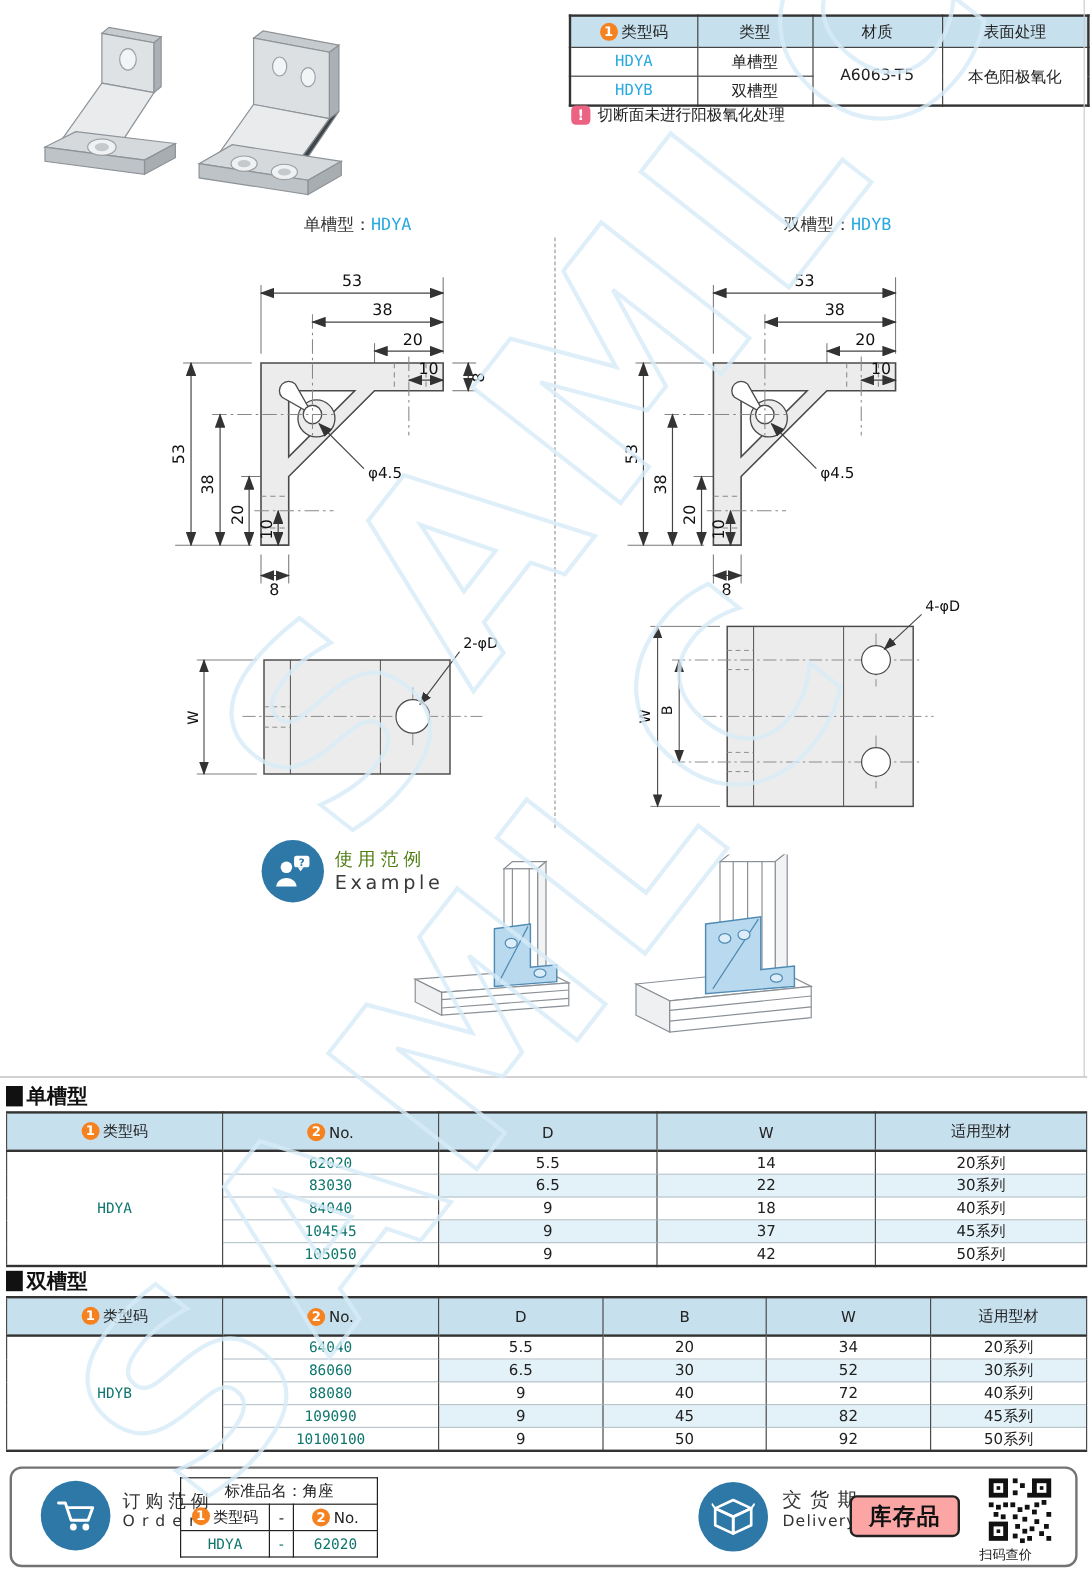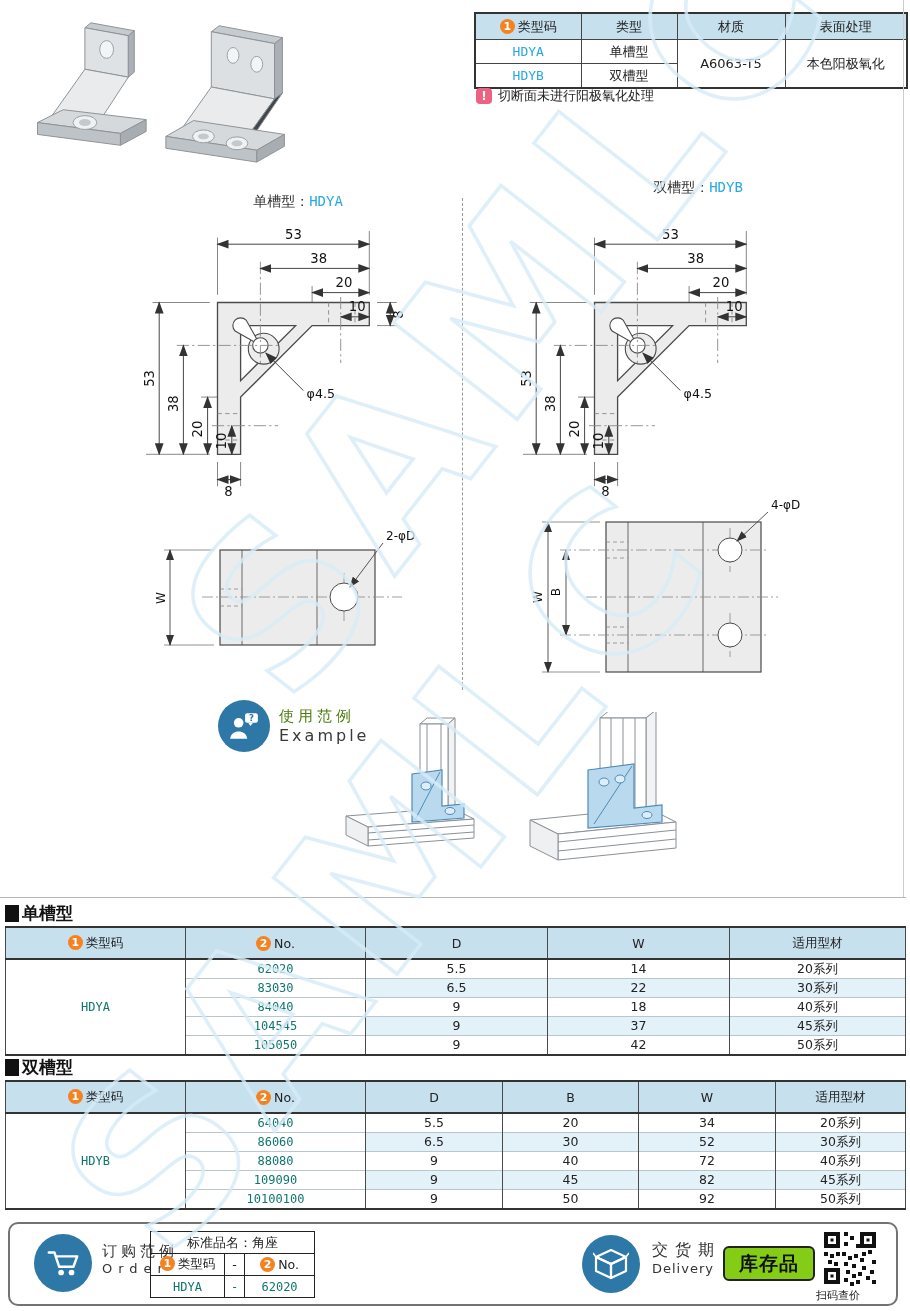--- a/index.html
+++ b/index.html
@@ -32,21 +32,21 @@
               border-top:2px solid #333;border-bottom:2px solid #333;}
   .data-table th{background:#c7e0ee;font-weight:normal;height:30px;border:1px solid #4a4a4a;border-bottom:2px solid #333;padding:0;}
   .data-table td{border-left:1px solid #4a4a4a;border-right:1px solid #4a4a4a;border-top:1px solid #b9c6cd;
                  height:18px;line-height:18px;text-align:center;padding:0;}
   .data-table td.alt{background:#e3f1f9;}
   .no-cell{color:#0f766e;font-family:"DejaVu Sans Mono","Liberation Mono",monospace;font-size:12px;}
   
   .order-box{position:absolute;left:8px;top:1222px;width:886px;height:80px;border:2px solid #737373;border-radius:10px;background:#fff;}
   .mini-table{border-collapse:collapse;table-layout:fixed;width:164px;font-size:12.5px;border:1.5px solid #222;}
   .mini-table th,.mini-table td{border:1px solid #222;height:21px;text-align:center;padding:0;font-weight:normal;}
-  .stock-badge{position:absolute;left:713px;top:22px;width:88px;height:31px;background:#84cc16;border:2px solid #222;
+  .stock-badge{position:absolute;left:698px;top:22px;width:88px;height:31px;background:#fca5a5;border:2px solid #222;
                border-radius:6px;font-size:19px;font-weight:bold;color:#111;display:flex;align-items:center;justify-content:center;letter-spacing:1px;}
   .order-cn{font-size:15px;letter-spacing:4px;color:#333;}
   .order-en{font-size:13px;letter-spacing:6px;color:#333;}
   .dlv-cn{font-size:16px;letter-spacing:7px;color:#333;}
   .dlv-en{font-size:13px;letter-spacing:1px;color:#333;}
   .qr-caption{position:absolute;left:806px;top:64px;width:70px;font-size:11px;color:#222;}
   .wm{position:absolute;left:0;top:0;z-index:10;pointer-events:none;}
 </style>
 </head>
 <body>
@@ -165,21 +165,21 @@
     <td>双槽型</td>
   </tr>
 </tbody>
   </table>
 
 <div class="note-line abs" style="left:476px;top:87px">
   <span class="note-icon">!</span>
   <span>切断面未进行阳极氧化处理</span>
 </div>
 
-<div class="draw-title abs" style="left:188px;top:193px">
+<div class="draw-title abs" style="left:188px;top:179px">
   <span>单槽型：</span><span class="accent">HDYA</span>
 </div>
 <div class="draw-title abs" style="left:588px;top:179px">
   <span>双槽型：</span><span class="accent">HDYB</span>
 </div>
 
 <div class="vdash"></div>
 <div class="redge"></div>
 
 <svg class="abs" style="left:113px;top:198px" width="330" height="319" viewBox="0 0 300 290">

